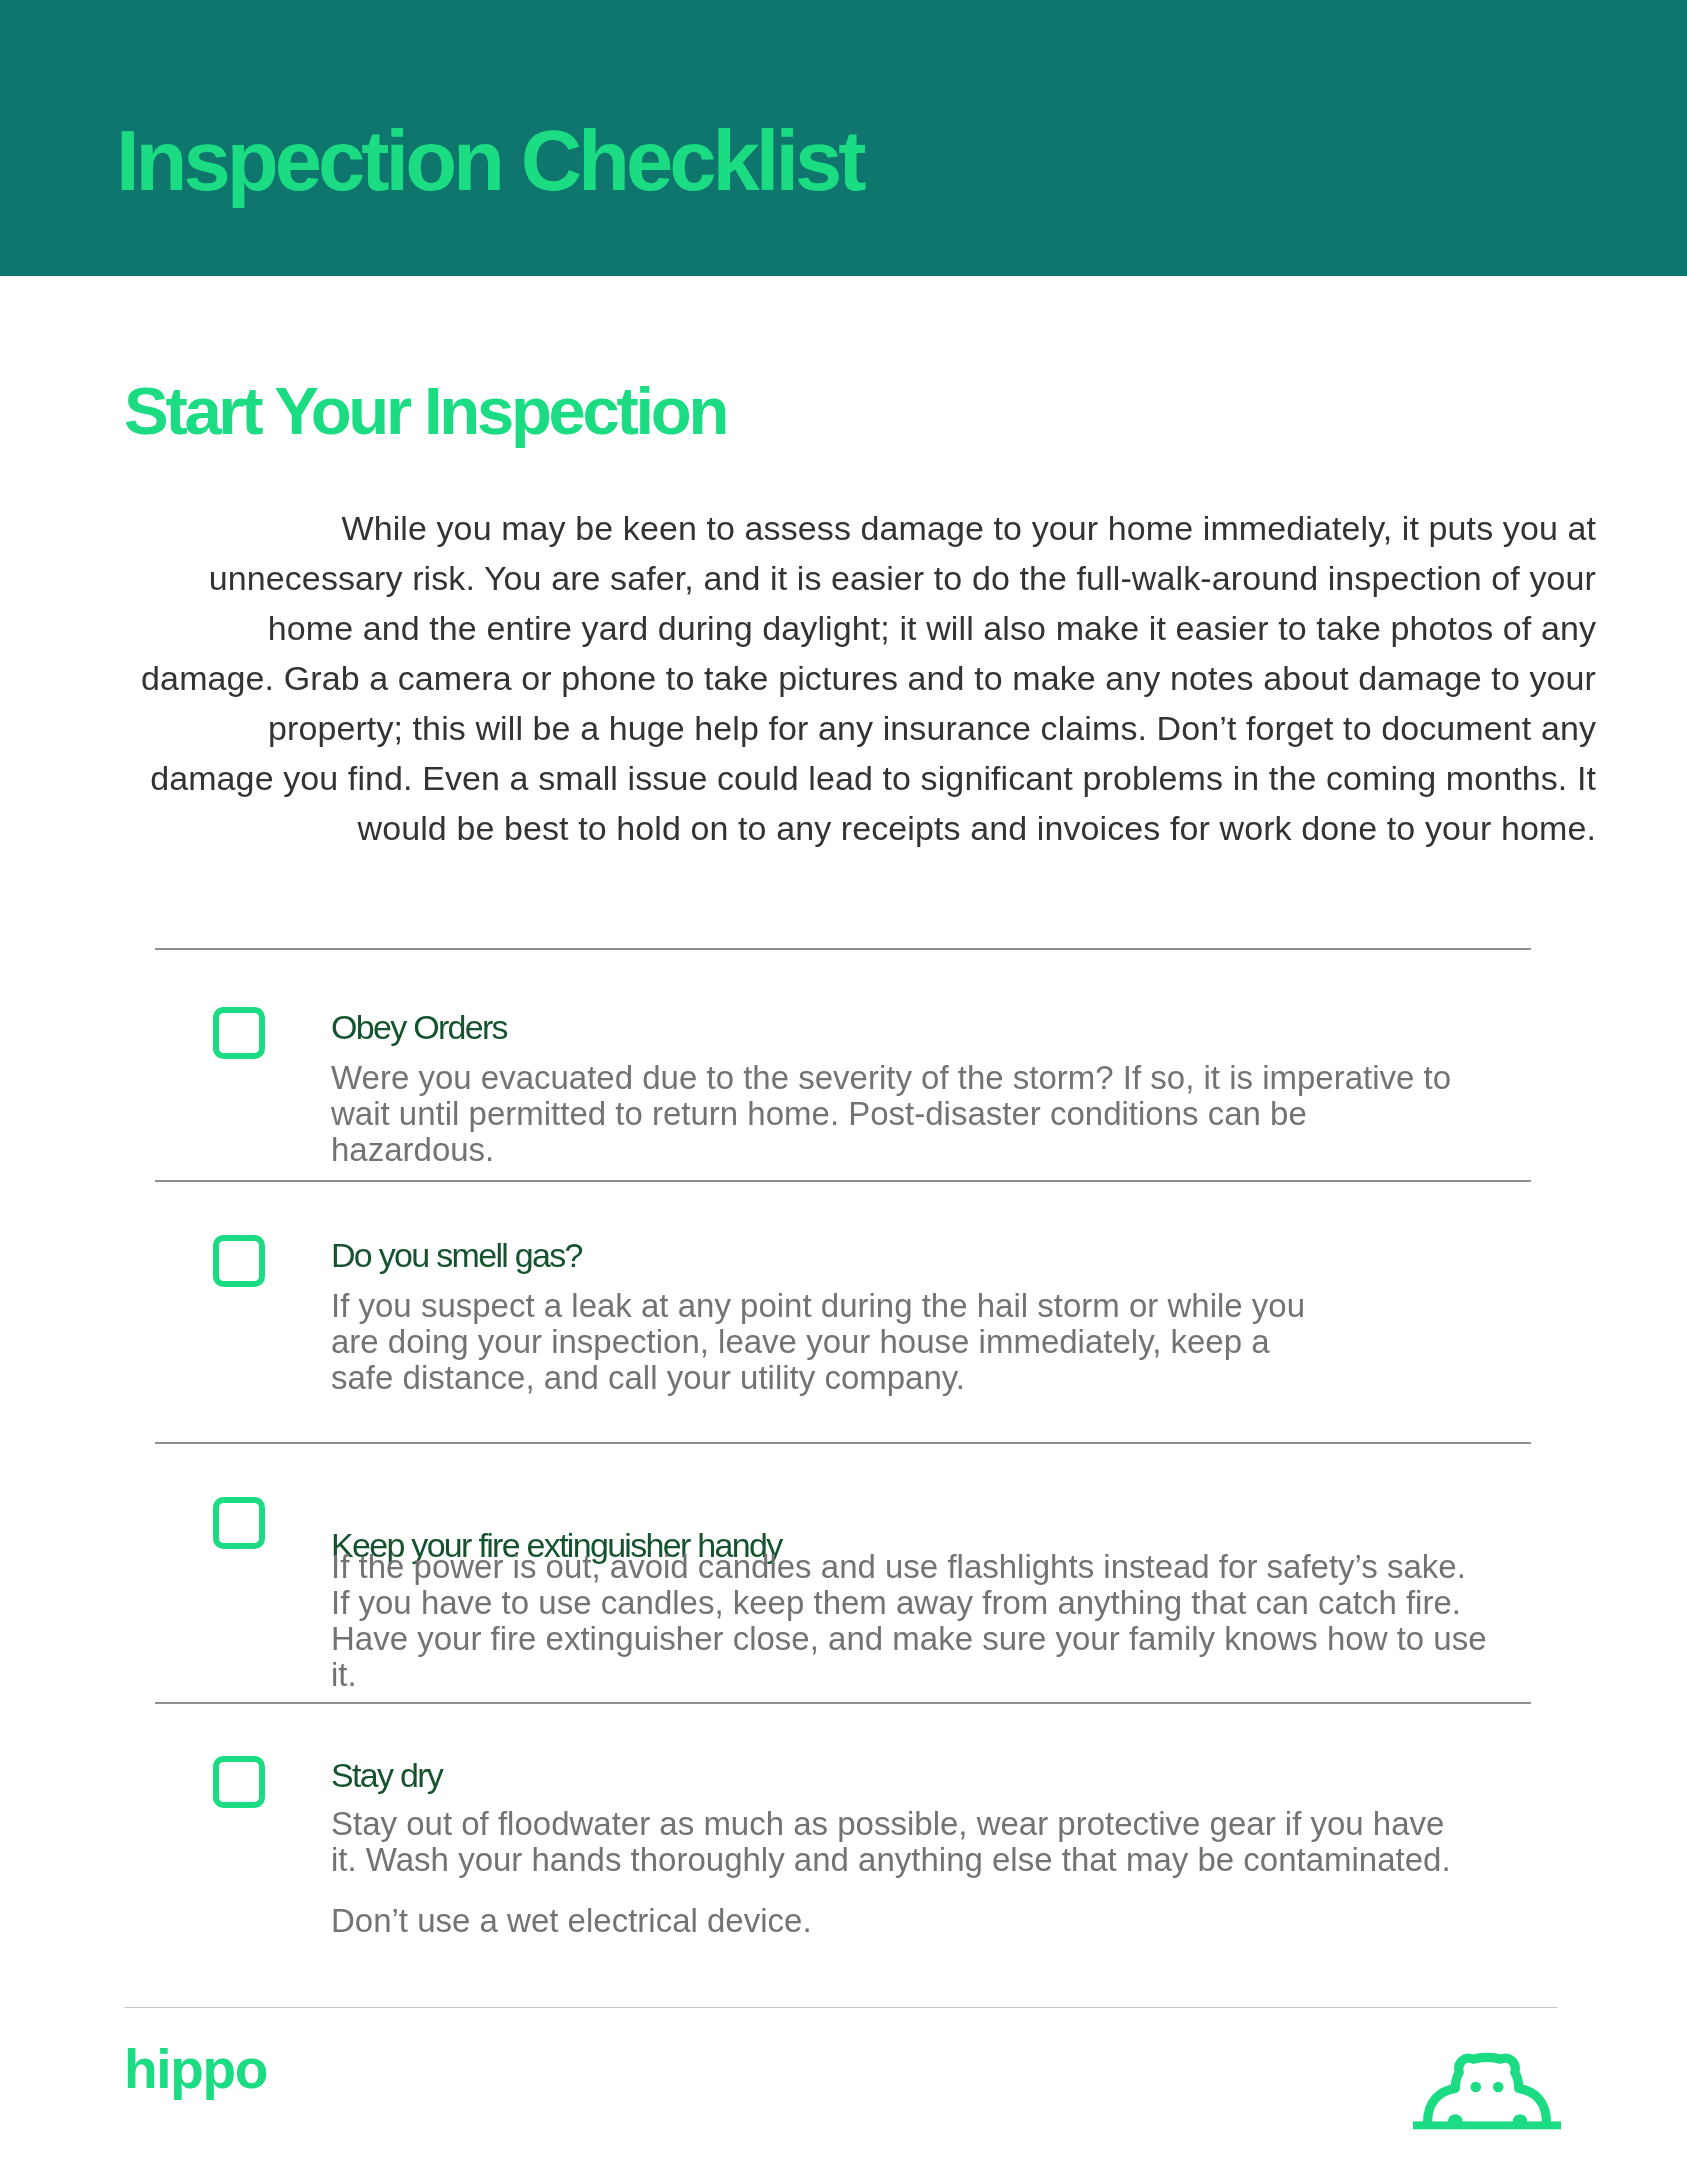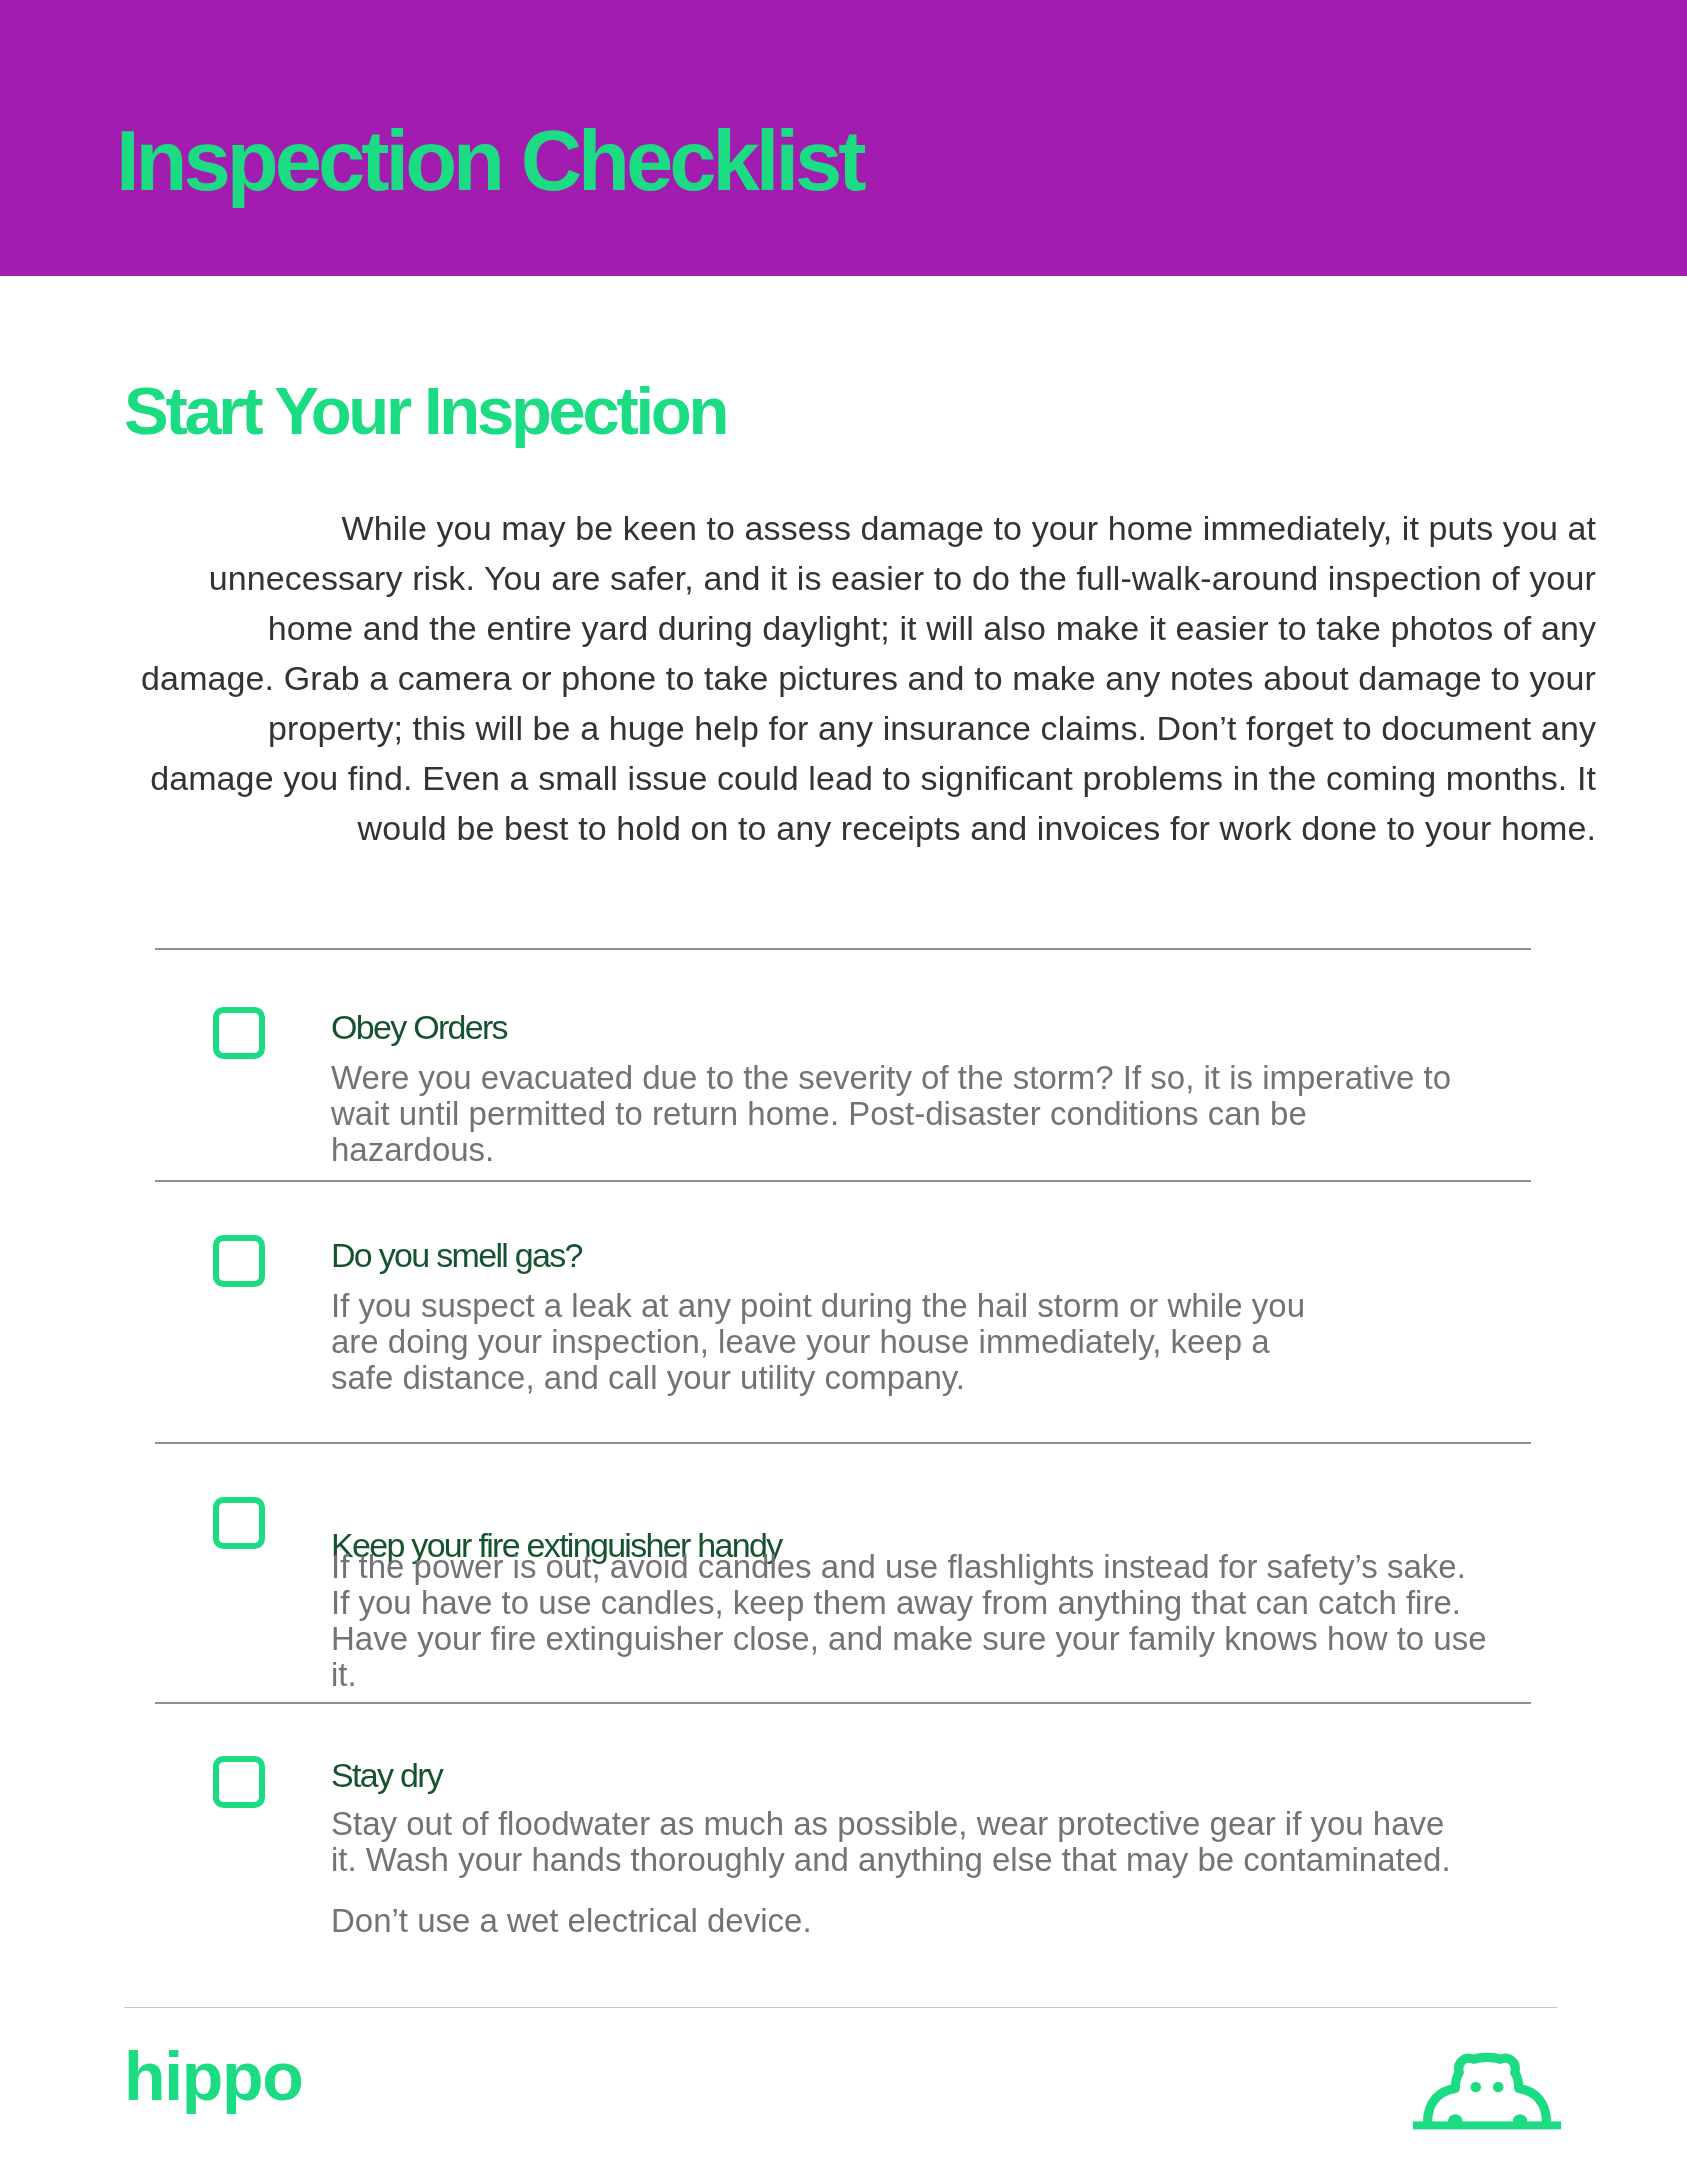--- a/index.html
+++ b/index.html
@@ -8,21 +8,21 @@
       height: 2183px;
       background: #ffffff;
       position: relative;
       overflow: hidden;
       font-family: "Liberation Sans", sans-serif;
       color: #333333;
     }
     .header-band {
       position: absolute; left: 0; top: 0;
       width: 1687px; height: 276px;
-      background: #a21caf;
+      background: #0f766e;
     }
     .doc-title {
       position: absolute; left: 116px; top: 118px;
       margin: 0;
       font-size: 85px; font-weight: 700;
       letter-spacing: -4px;
       color: #1cdc83;
       line-height: 1;
       white-space: nowrap;
     }
@@ -80,21 +80,21 @@
     }
     .item-body p { margin: 0; }
     .item-body p + p { margin-top: 25px; }
     .footer-line {
       position: absolute; left: 124px; top: 2007px;
       width: 1433px; height: 1.3px;
       background: #c8c8c8;
     }
     .footer-logo {
       position: absolute; left: 124px; top: 2042px;
-      font-size: 68px; font-weight: 700;
+      font-size: 55px; font-weight: 700;
       color: #1cdc83;
       letter-spacing: -1.3px;
       line-height: 1;
     }
     .hippo-mark {
       position: absolute; left: 1413px; top: 2050px;
       width: 148px; height: 82px;
     }
   </style>
 </head>

